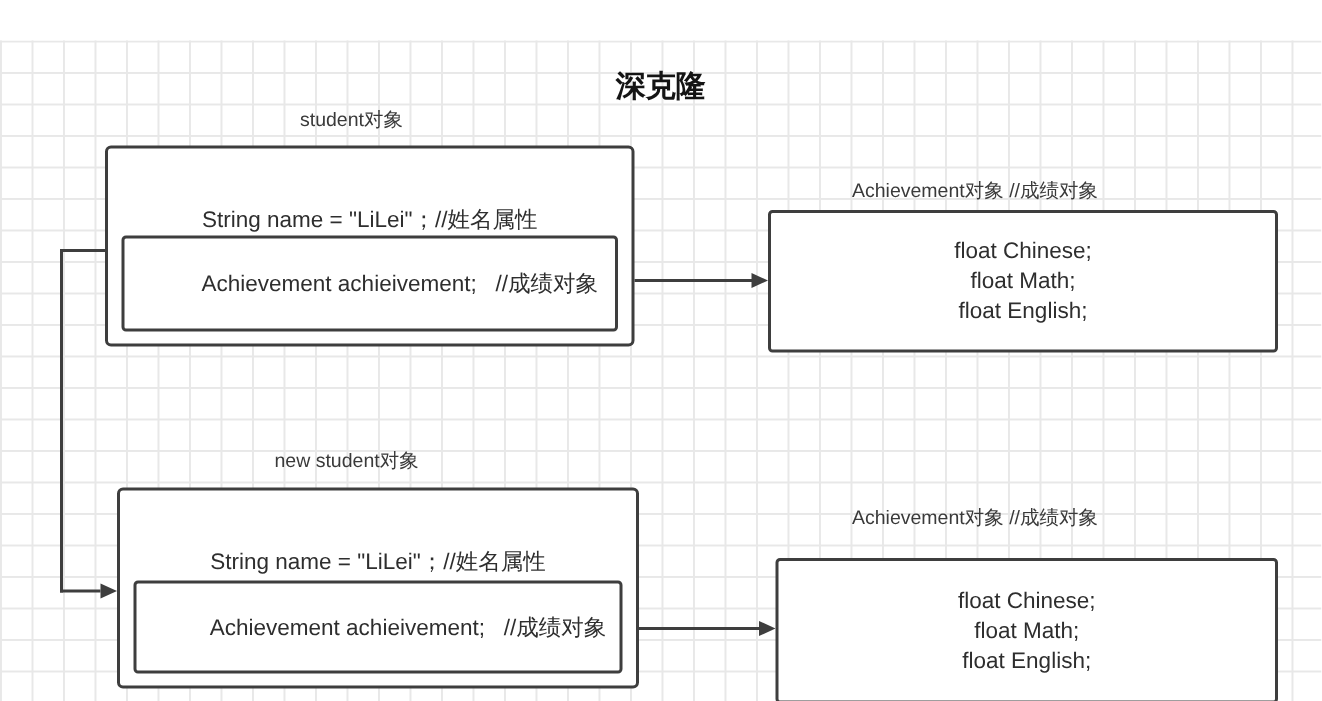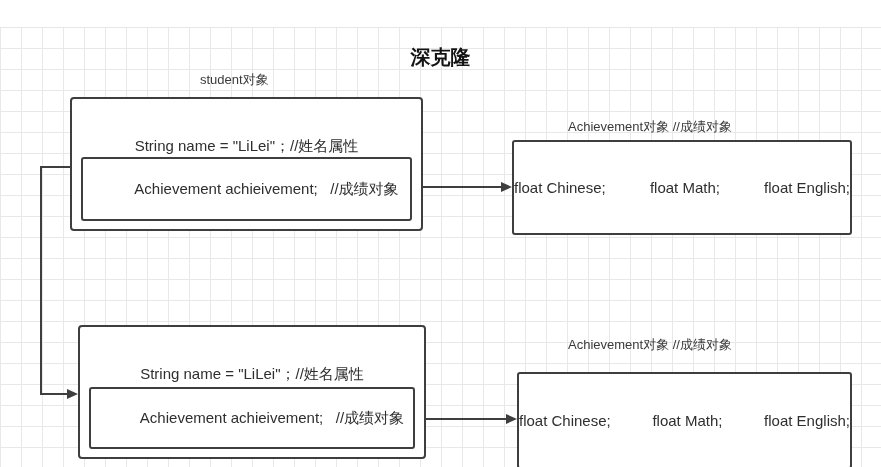--- a/index.html
+++ b/index.html
@@ -59,23 +59,23 @@
     font-size: 15px;
     padding-left: 40px;
   }
   .ibox span { white-space: pre; }
   .rbox {
     position: absolute;
     border: 2px solid #3e3e3e;
     border-radius: 3px;
     background: #ffffff;
     display: flex;
-    flex-direction: row;
+    flex-direction: column;
     align-items: center;
-    justify-content: space-between;
+    justify-content: center;
     font-size: 15px;
     line-height: 20px;
   }
   .hline { position: absolute; height: 2px; background: #3e3e3e; }
   .vline { position: absolute; width: 2px; background: #3e3e3e; }
   .tri {
     position: absolute;
     width: 0; height: 0;
     border-top: 5px solid transparent;
     border-bottom: 5px solid transparent;
@@ -107,20 +107,21 @@
     <div>float Chinese;</div>
     <div>float Math;</div>
     <div>float English;</div>
   </div>
 
   <div class="hline" style="left:40px; top:139px; width:30px;"></div>
   <div class="vline" style="left:40px; top:139px; height:229px;"></div>
   <div class="hline" style="left:40px; top:366px; width:27px;"></div>
   <div class="tri" style="left:67px; top:362px;"></div>
 
+  <div class="label" style="left:183px; top:271px;">new student对象</div>
 
   <div class="obox" style="left:78px; top:298px; width:348px; height:134px;">
     <div class="nameline" style="top:38px;">String name = "LiLei"；//姓名属性</div>
     <div class="ibox" style="left:9px; top:60px; width:326px; height:62px;">
       <span>Achievement achieivement;   //成绩对象</span>
     </div>
   </div>
 
   <div class="hline" style="left:426px; top:391px; width:80px;"></div>
   <div class="tri" style="left:506px; top:387px;"></div>

